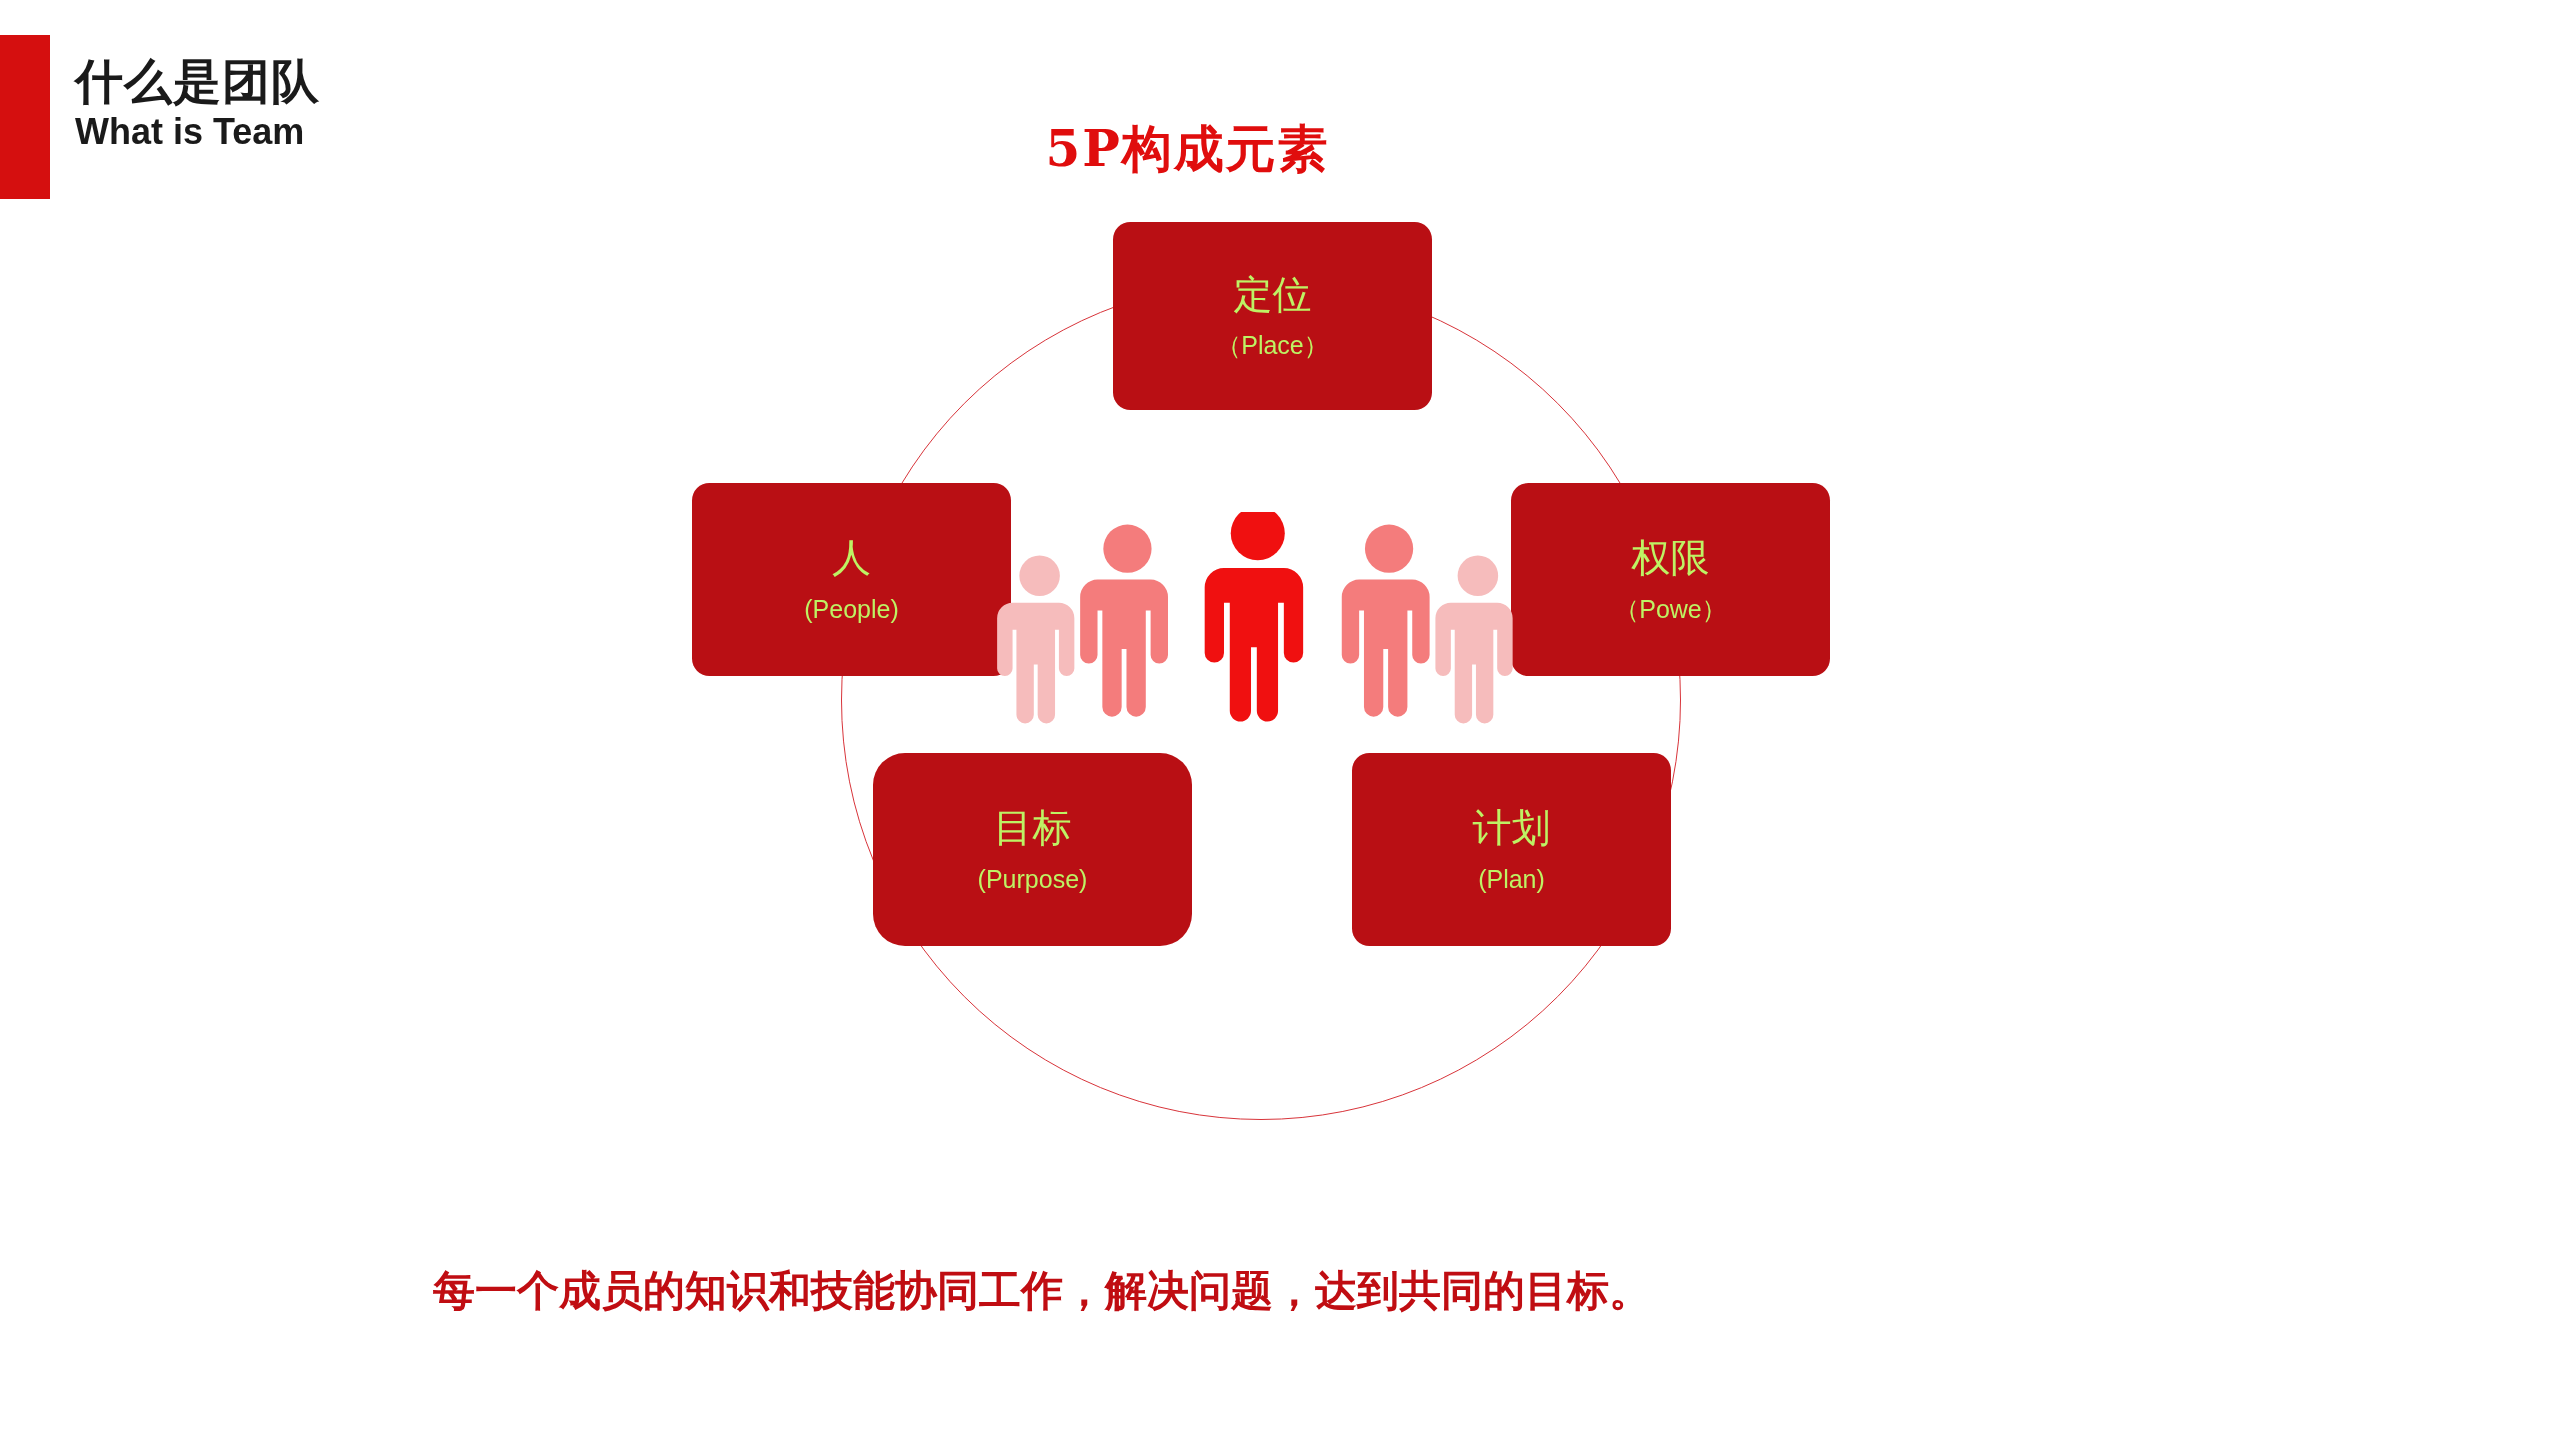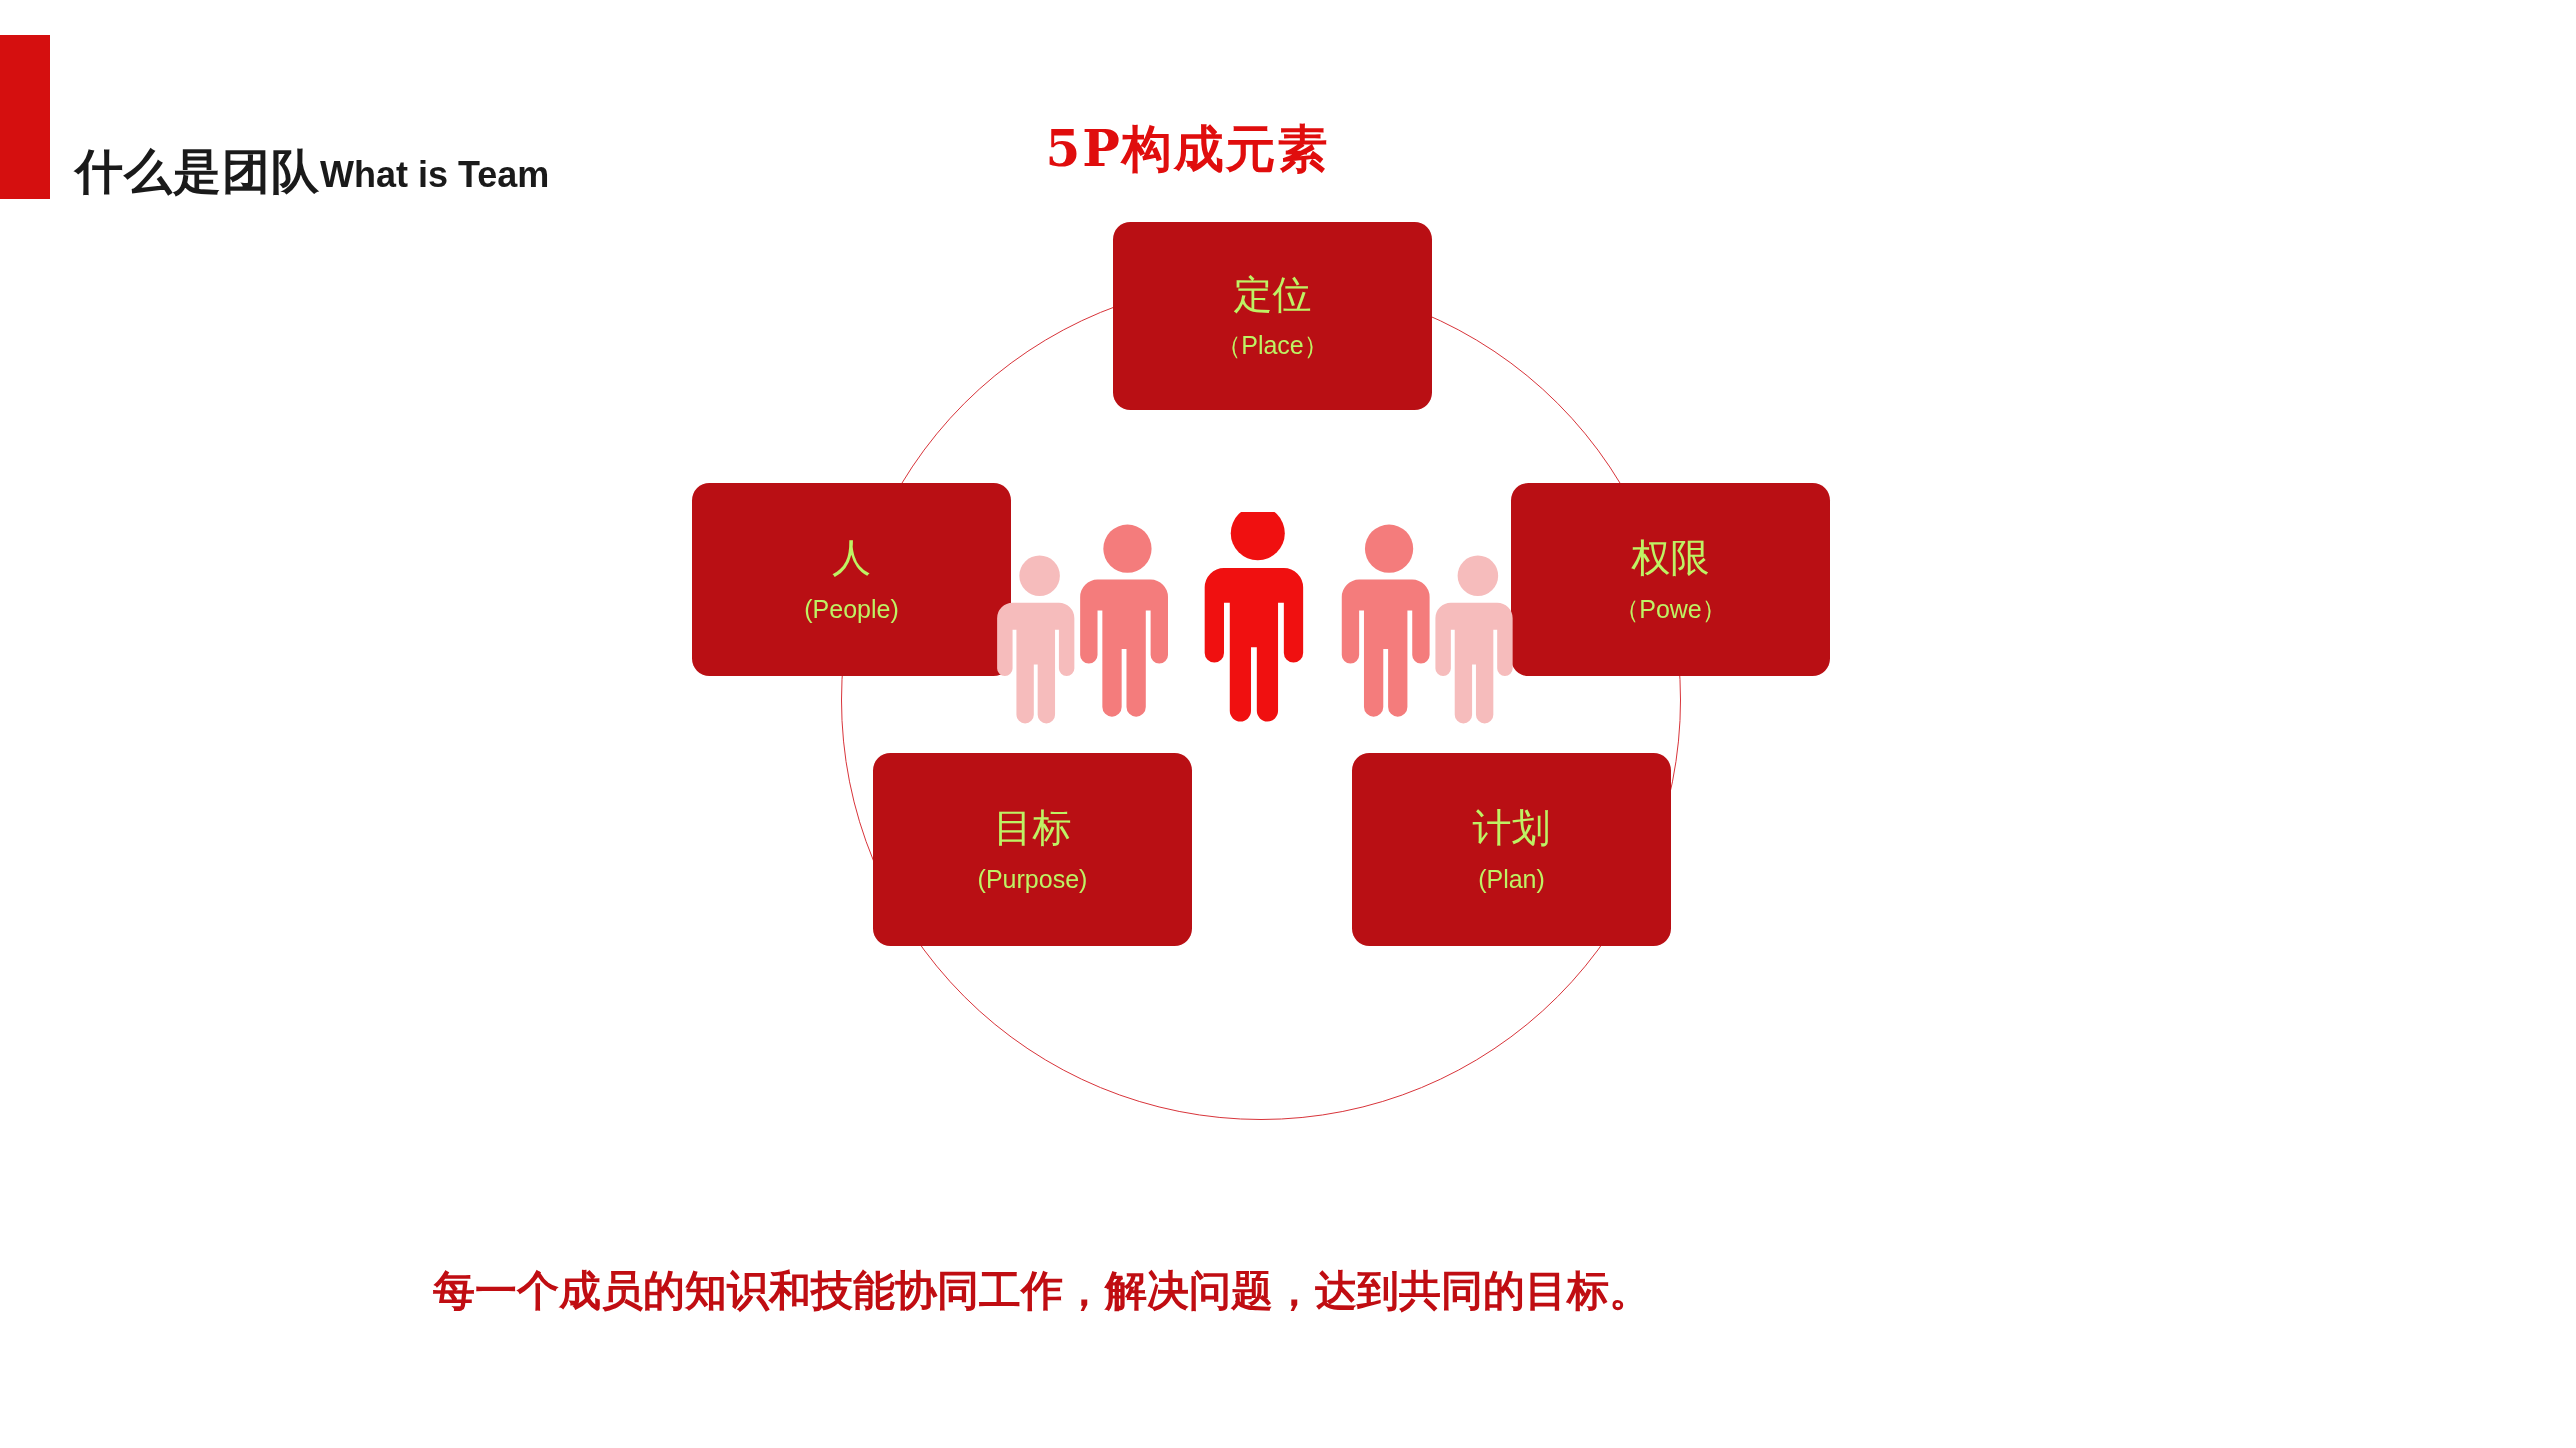--- a/index.html
+++ b/index.html
@@ -24,24 +24,23 @@
     align-items: stretch;
   }
   .header-bar {
     width: 50px;
     height: 164px;
     background: #d50f0f;
     margin-right: 25px;
   }
   .header-text {
     display: flex;
-    flex-direction: row;
+    flex-direction: column;
     justify-content: flex-start;
     padding-top: 19.3px;
-    align-items: flex-end;
   }
   .header-title-cn {
     font-family: "DejaVu Sans", "Liberation Sans", sans-serif;
     font-size: 48px;
     font-weight: bold;
     color: #1a1a1a;
     line-height: 1.15;
     letter-spacing: 1px;
   }
   .header-title-en {
@@ -111,21 +110,21 @@
     line-height: 1.35;
     margin-top: 7.7px;
   }
 
   .node-place  { left: 456px; top: 29px;  width: 319px; height: 188px; }
   .node-power  { left: 854px; top: 290px; width: 319px; height: 193px; }
   .node-people { left: 35px;  top: 290px; width: 319px; height: 193px; }
   .node-plan   { left: 695px; top: 758px; width: 319px; height: 193px;
                  transform: translateY(-198px); }
   .node-purpose{ left: 216px; top: 758px; width: 319px; height: 193px;
-                 transform: translateY(-198px); }
+                 transform: translateY(-198px); border-radius: 32px; }
 
   
   .people {
     position: absolute;
     left: 338px;
     top: 319px;
     width: 541px;
     height: 251px;
   }
 

